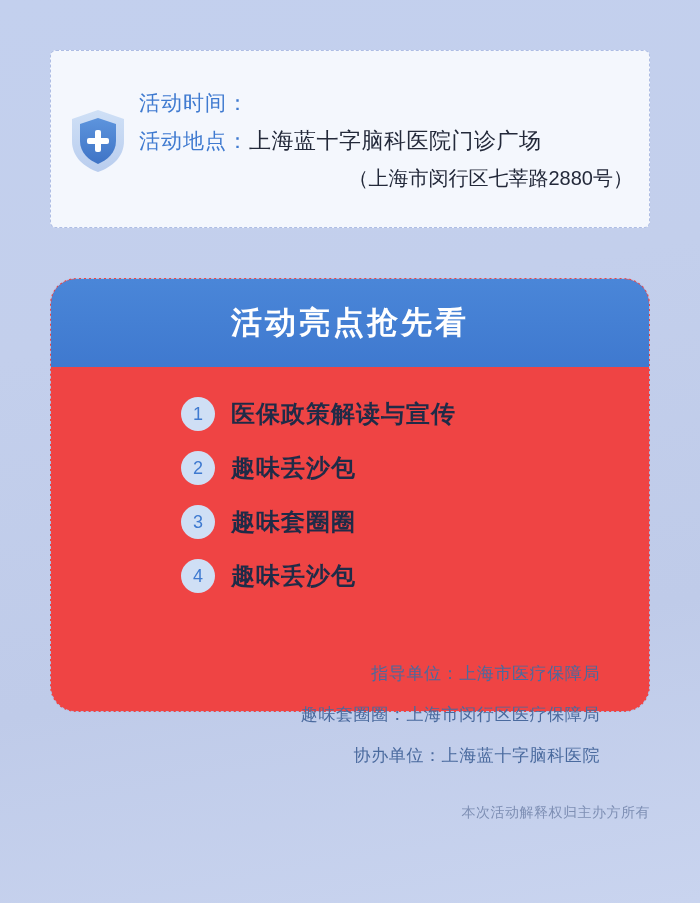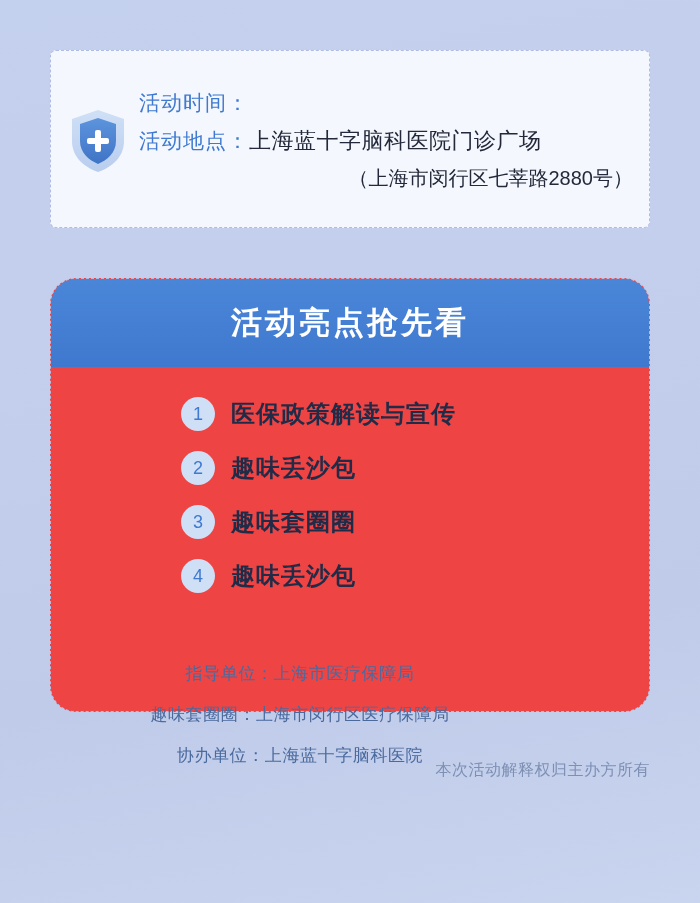--- a/index.html
+++ b/index.html
@@ -129,42 +129,42 @@
     font-weight: bold;
     letter-spacing: 1px;
   }
 
   
   .organizers {
     position: absolute;
     left: 0;
     top: 662px;
     width: 600px;
-    text-align: center;
+    text-align: right;
   }
   .org-row {
     color: #4a6a9e;
     font-size: 17px;
     margin-bottom: 18px;
     letter-spacing: 0.6px;
   }
   .org-label {
     color: #4a6a9e;
   }
   .org-value {
     color: #4a6a9e;
   }
 
   
   .footer-note {
     position: absolute;
     right: 50px;
-    top: 760px;
+    top: 804px;
     color: #7e8fb4;
-    font-size: 16px;
+    font-size: 14px;
     letter-spacing: 0.5px;
   }
 </style>
 </head>
 <body>
 
 <div class="info-card">
 
   <div class="shield-wrap">
     <svg width="58" height="66" viewBox="0 0 58 66" aria-hidden="true">

